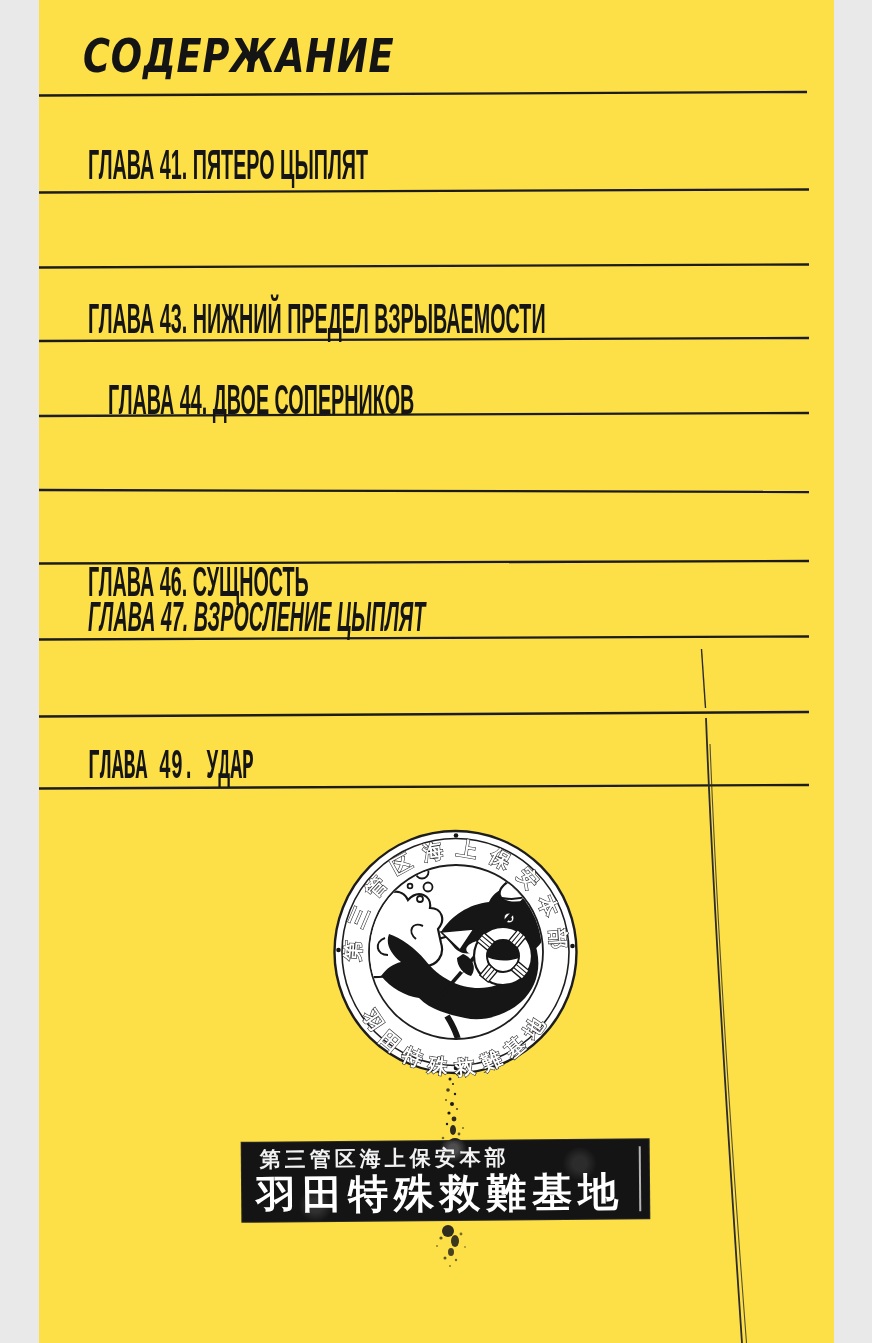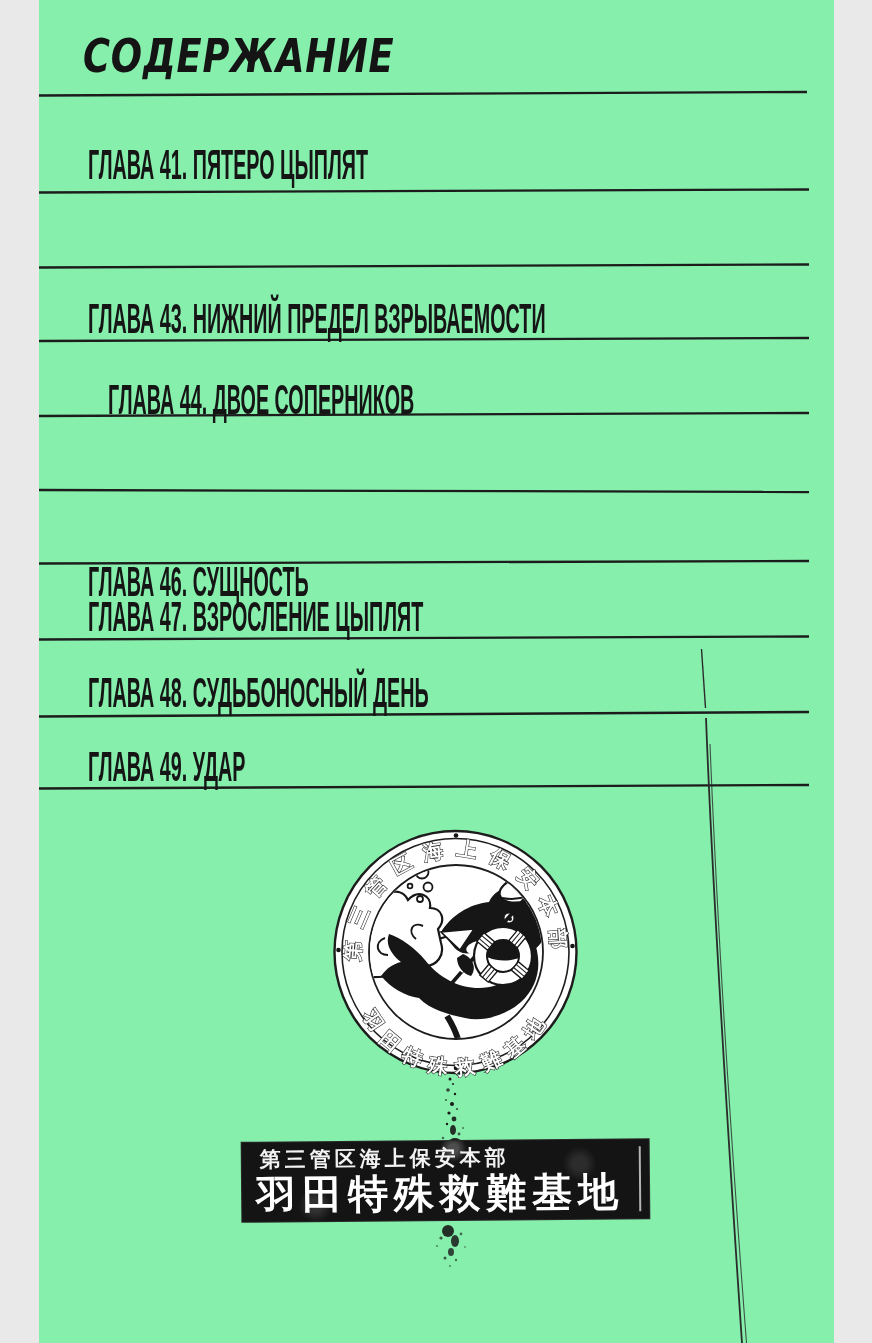--- a/index.html
+++ b/index.html
@@ -1,18 +1,18 @@
 <!DOCTYPE html>
 <html><head>
 <meta charset="utf-8">
 <style>
   html,body{margin:0;padding:0;background:#e9e9e9;}
   .page{
     position:relative;width:795px;height:1343px;margin:0 auto;
-    background:#86efac;overflow:hidden;
+    background:#fde047;overflow:hidden;
     font-family:"Liberation Sans",sans-serif;color:#1b1b1b;
   }
   
   .title{
     position:absolute;left:44px;top:33px;
     font-family:"DejaVu Sans",sans-serif;
     font-weight:700;font-style:oblique;
     font-size:46px;line-height:46px;letter-spacing:1px;
     transform:scaleX(0.80);transform-origin:0 0;
     white-space:nowrap;color:#141414;
@@ -119,23 +119,22 @@
         <circle cx="398" cy="1246" r="1" opacity=".5"></circle>
       <circle cx="426" cy="1247" r=".9" opacity=".45"></circle>
     </g>
   </svg>
 
   <div id="chapter-list">
       <div class="chapter-row" style="top: 144px;"><span class="chapter-label">ГЛАВА 41. ПЯТЕРО ЦЫПЛЯТ</span></div>
       <div class="chapter-row" style="top: 298px;"><span class="chapter-label">ГЛАВА 43. НИЖНИЙ ПРЕДЕЛ ВЗРЫВАЕМОСТИ</span></div>
       <div class="chapter-row" style="top: 379px; margin-left: 20px;"><span class="chapter-label">ГЛАВА 44. ДВОЕ СОПЕРНИКОВ</span></div>
       <div class="chapter-row" style="top: 529px; margin-top: 32px;"><span class="chapter-label">ГЛАВА 46. СУЩНОСТЬ</span></div>
-      <div class="chapter-row" style="top: 596px;"><span class="chapter-label">ГЛАВА 47. ВЗРОСЛЕНИЕ ЦЫПЛЯТ</span></div>
-      <div class="chapter-row" style="top: 672px;"><span class="chapter-label">ГЛАВА 48. СУДЬБОНОСНЫЙ ДЕНЬ</span></div>
-      <div class="chapter-row" style="top: 746px;"><span class="chapter-label">ГЛАВА 49. УДАР</span></div>
+      <div class="chapter-row" style="top: 596px; font-style: italic;"><span class="chapter-label">ГЛАВА 47. ВЗРОСЛЕНИЕ ЦЫПЛЯТ</span></div>
+      <div class="chapter-row" style="top: 746px; font-family: Liberation Mono, monospace;"><span class="chapter-label">ГЛАВА 49. УДАР</span></div>
     </div>
 
   <svg class="emblem" viewBox="0 0 258 252">
     <defs>
       <clipPath id="innerClip">
           <circle cx="129" cy="126" r="86"></circle>
         </clipPath>
       <path id="topArc" d="M 38.8 158.8 A 96 96 0 1 1 219.2 158.8" fill="none"></path>
       <path id="botArc" d="M 25.4 135 A 104 104 0 1 0 232.6 135" fill="none"></path>
     </defs>

